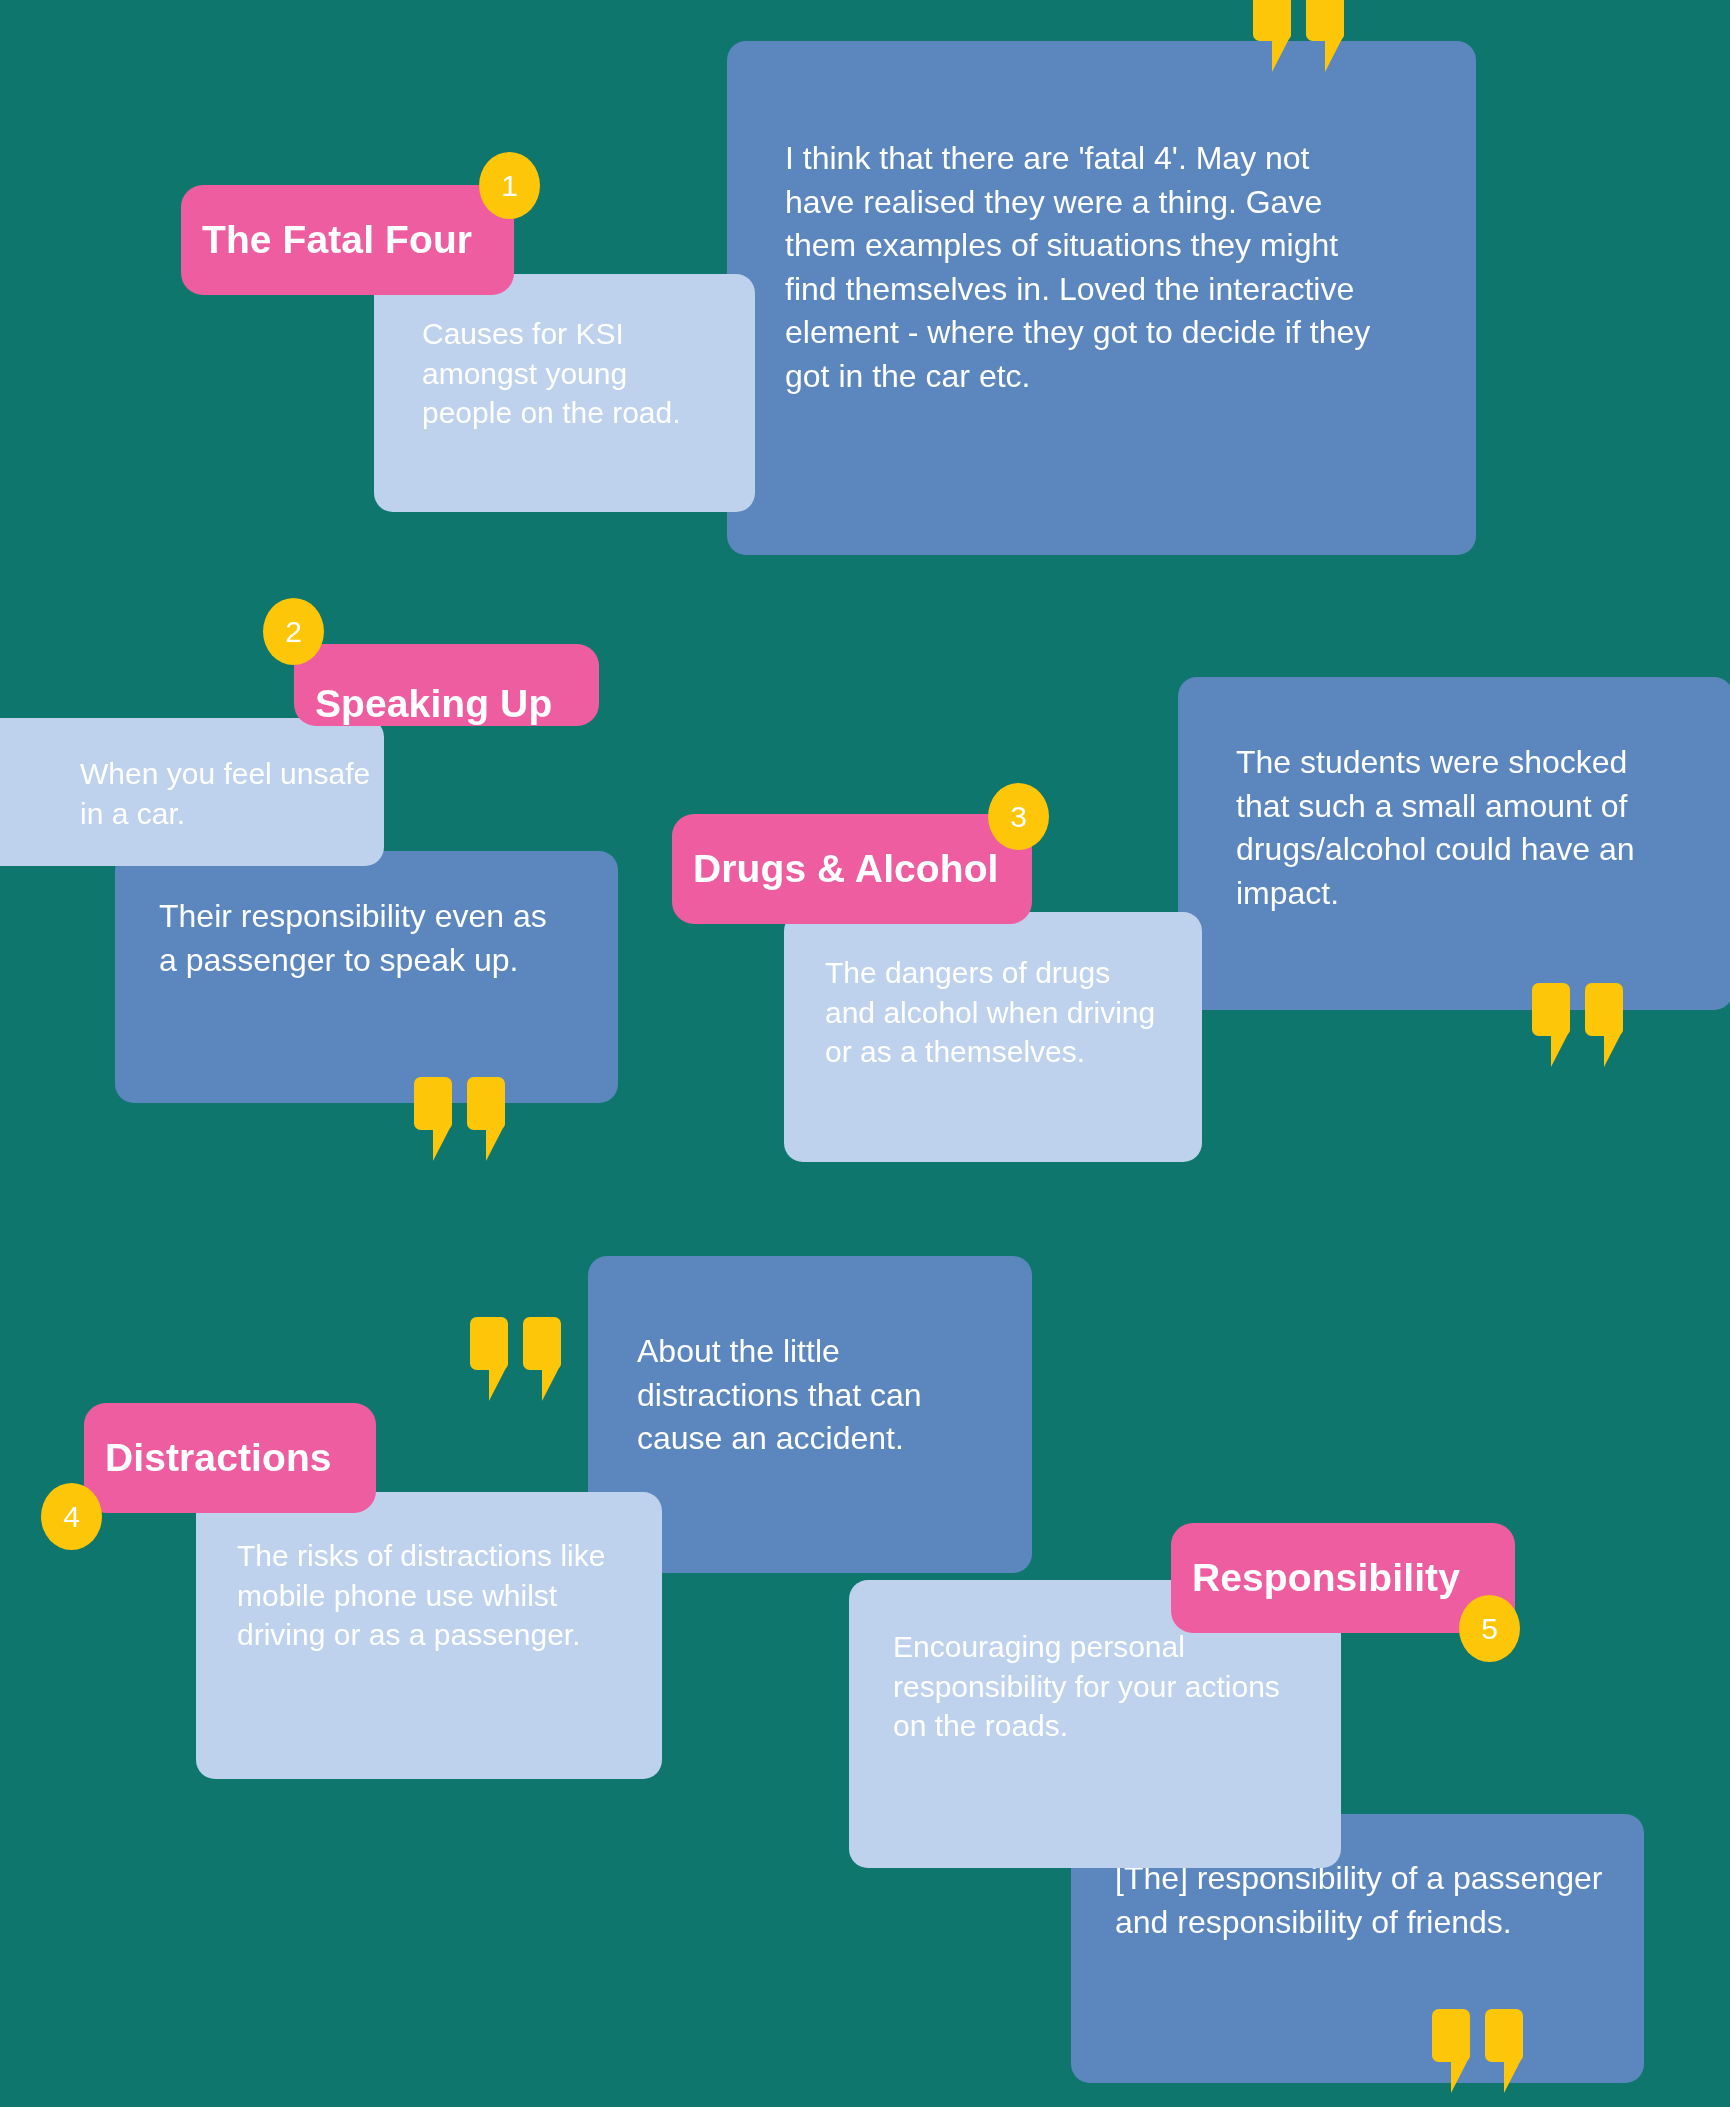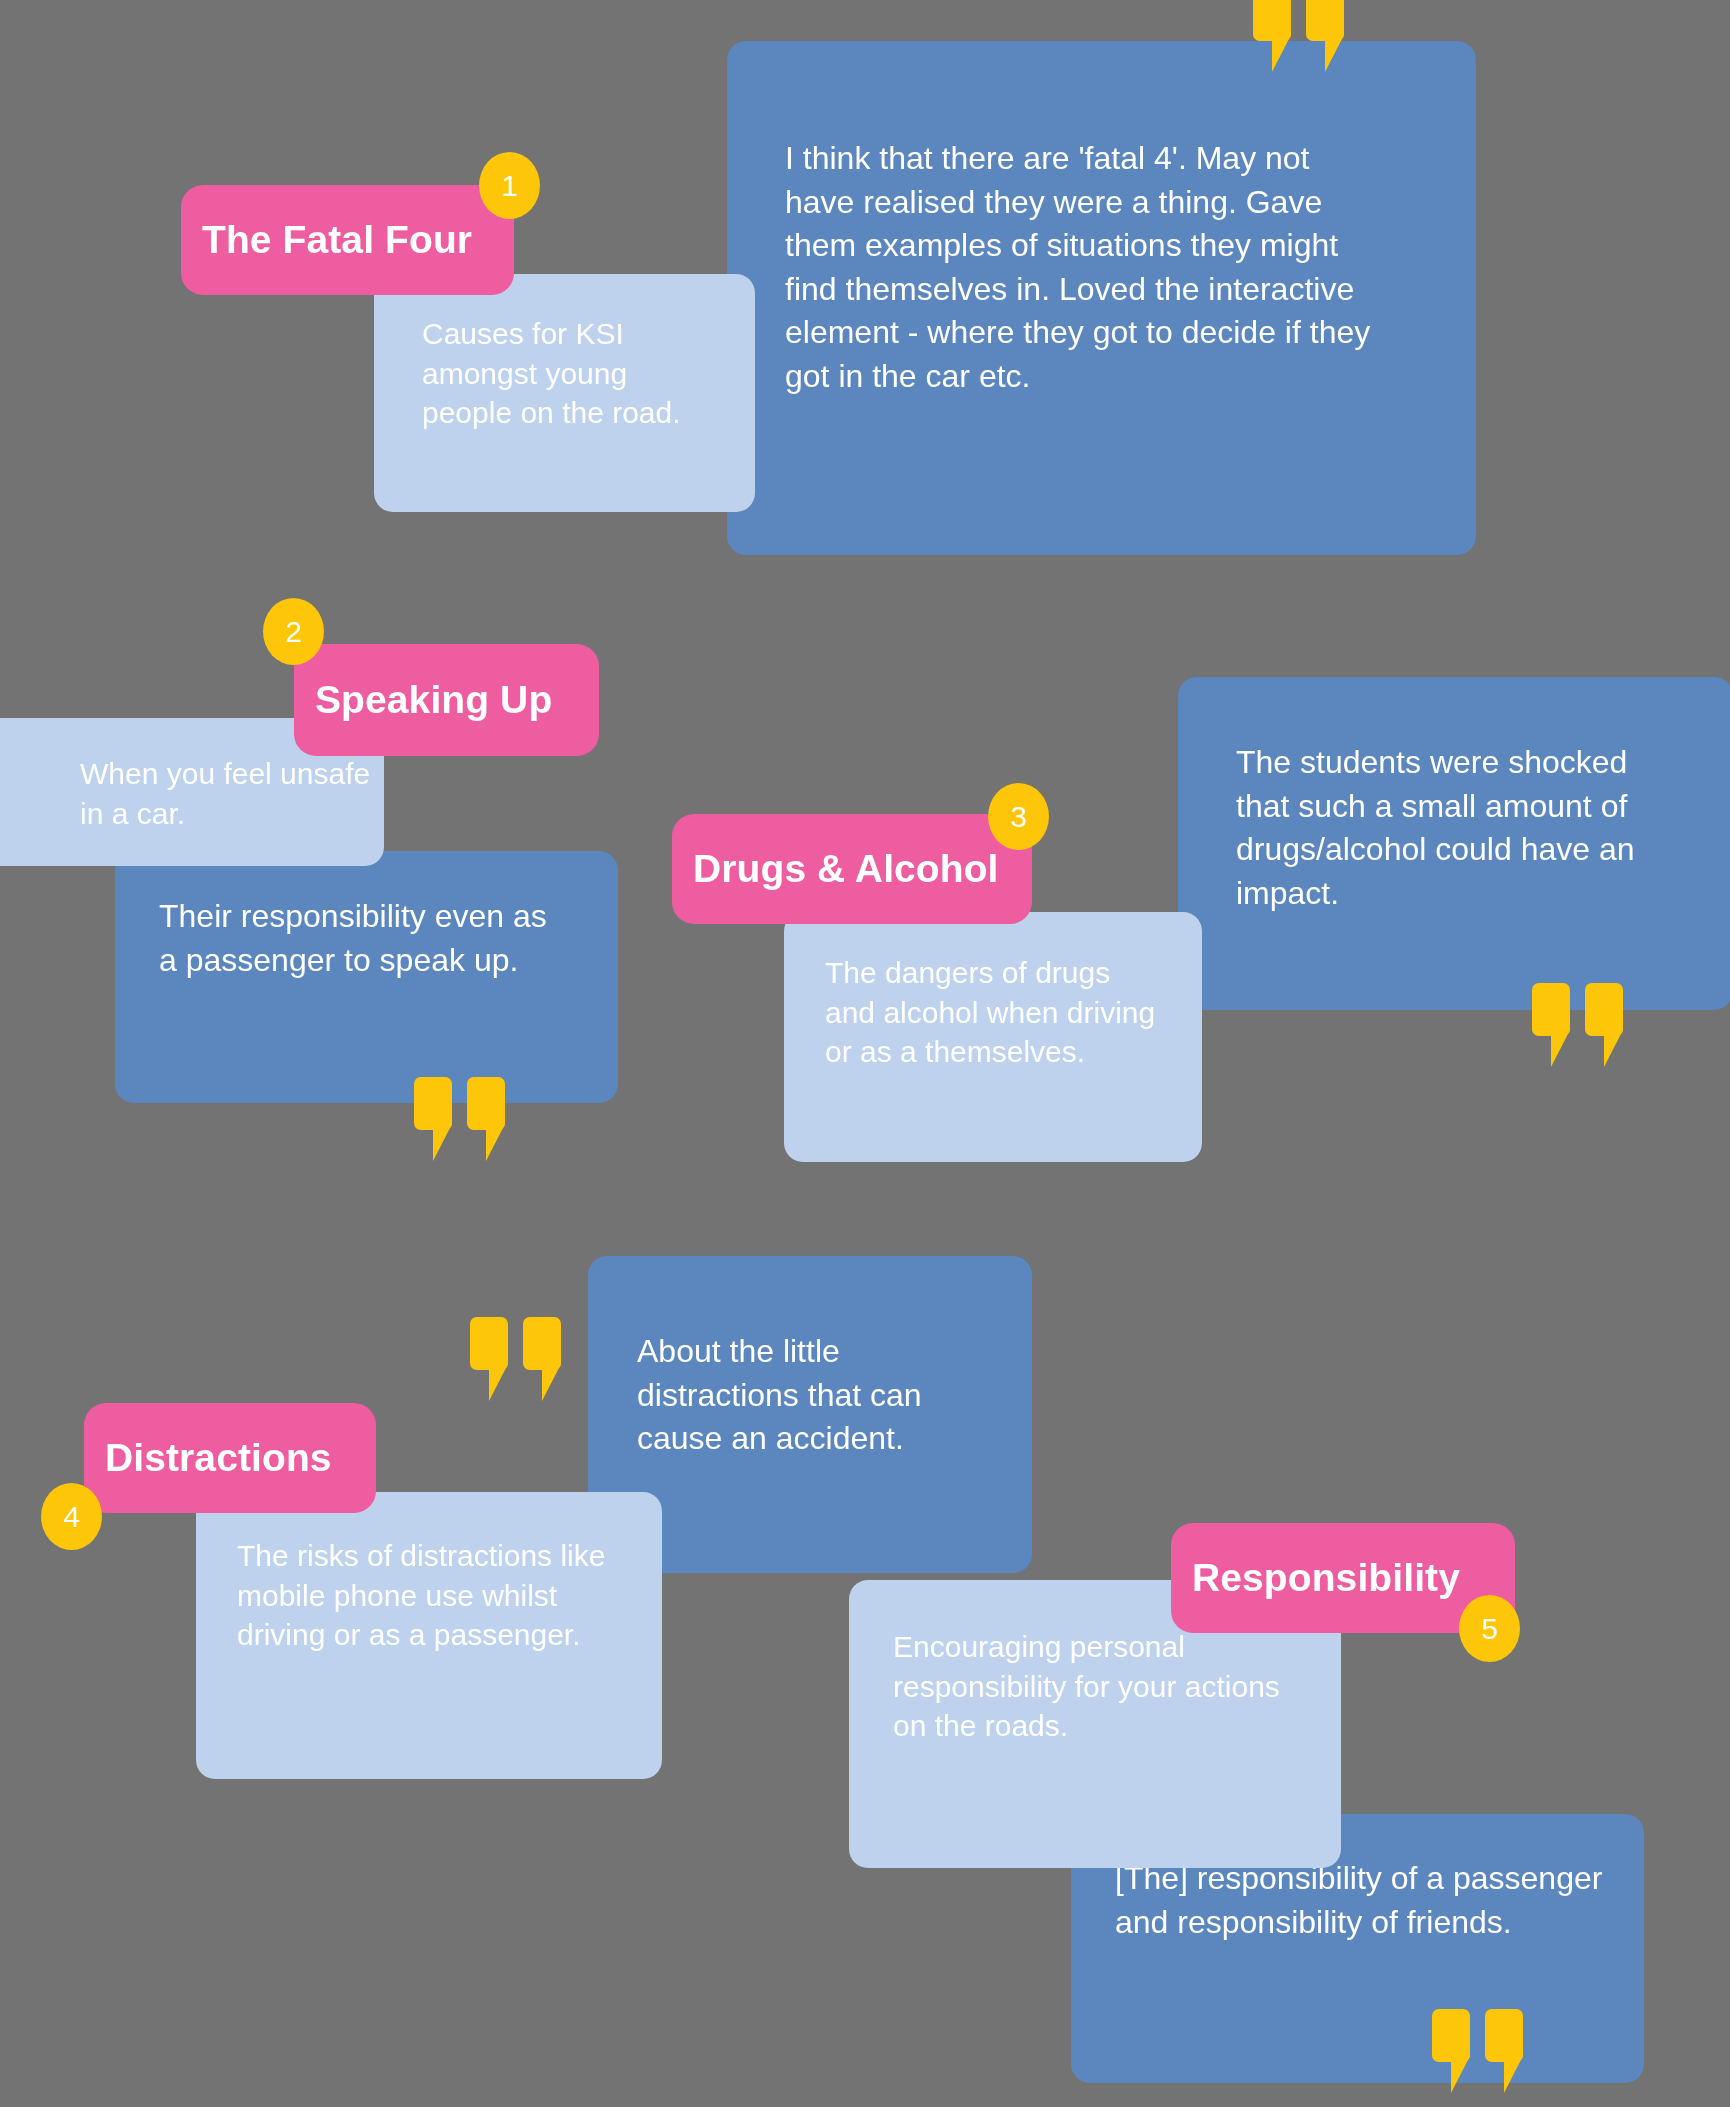--- a/index.html
+++ b/index.html
@@ -4,21 +4,21 @@
 <style>
   html, body {
     margin: 0;
     padding: 0;
     background: #4a7050;
   }
   #stage {
     position: relative;
     width: 1731px;
     height: 2108px;
-    background: #737373;
+    background: #0f766e;
     font-family: "Liberation Sans", sans-serif;
     overflow: hidden;
   }
 
   
   .card {
     position: absolute;
     box-sizing: border-box;
     border-radius: 19px;
     color: #ffffff;
@@ -145,21 +145,21 @@
     <div class="quote-mark">
       <div class="blk"></div>
         <div class="tail"></div>
     </div>
   </div>
 
   <div class="card card-light" style="left:-30px; top:718px; width:414px; height:148px;">
     <div class="card-text" style="left:74px; top:36px; width:296px;margin-left:36px;">When you feel unsafe in a car.</div>
   </div>
 
-  <div class="card card-pink" style="left:294px; top:644px; width:305px; height:112px;">
+  <div class="card card-pink" style="left:294px; top:644px; width:305px; height:82px;align-items:flex-end;">
     <span class="label">Speaking Up</span>
   </div>
 
   <div class="badge" style="left:263px; top:598px; width:61px; height:67px;">
     <span>2</span>
   </div>
 
   <div class="card card-blue" style="left:1178px; top:677px; width:555px; height:333px;">
     <div class="card-text big" style="left:58px; top:64px; width:444px;">The students were shocked that such a small amount of drugs/alcohol could have an impact.</div>
   </div>

